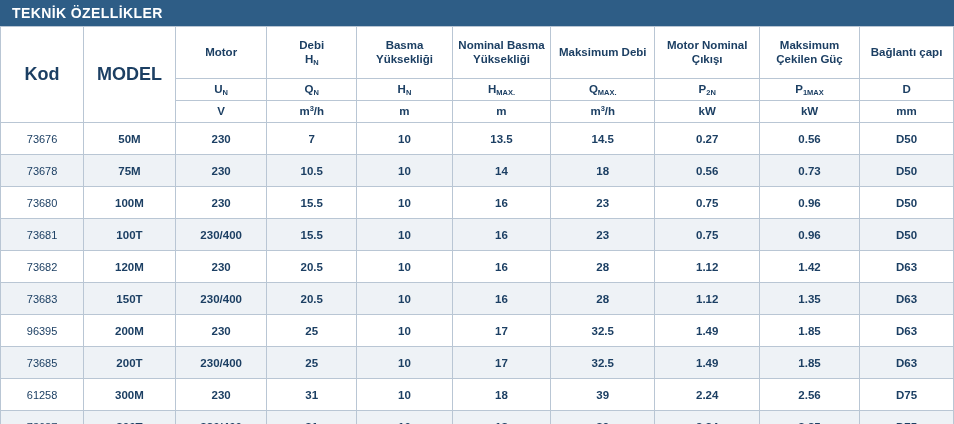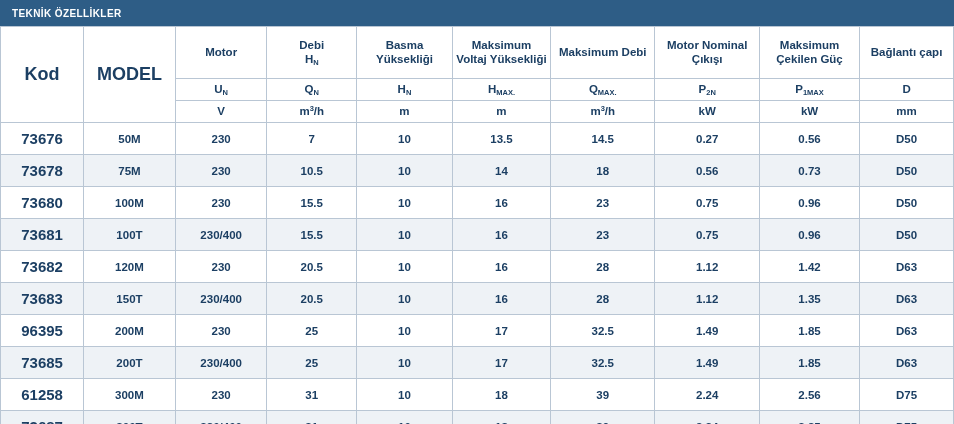--- a/index.html
+++ b/index.html
@@ -20,21 +20,21 @@
     position: relative;
     box-sizing: border-box;
   }
   .title-bar {
     height: 26px;
     background: #2e5d86;
     color: #ffffff;
     display: flex;
     align-items: center;
     padding-left: 12px;
-    font-size: 10px;
+    font-size: 14px;
     font-weight: bold;
     letter-spacing: 0.4px;
   }
   table.spec {
     width: 954px;
     border-collapse: collapse;
     table-layout: fixed;
     font-size: 11px;
   }
   table.spec th, table.spec td {
@@ -65,22 +65,22 @@
     font-size: 18px;
     font-weight: bold;
   }
   td {
     height: 29px;
     font-size: 11.5px;
     font-weight: bold;
     background: #ffffff;
   }
   td.kod {
-    font-size: 15px;
-    font-weight: bold;
+    font-size: 11px;
+    font-weight: normal;
   }
   tr.alt td {
     background: #eef2f6;
     margin-top: 28px;
   }
   sub {
     font-size: 7.5px;
     vertical-align: baseline;
     position: relative;
     bottom: -2px;
@@ -127,21 +127,21 @@
     <thead>
       <tr class="hdr-main">
         <th class="corner-cell" rowspan="3">Kod</th>
         <th class="corner-cell" rowspan="3">MODEL</th>
         <th>Motor</th>
         <th>
           <span>Debi</span><br>
           <span>H<sub>N</sub></span>
         </th>
         <th>Basma Yüksekliği</th>
-        <th>Maksimum Voltaj Yüksekliği</th>
+        <th>Nominal Basma Yüksekliği</th>
         <th>Maksimum Debi</th>
         <th>Motor Nominal Çıkışı</th>
         <th>Maksimum Çekilen Güç</th>
         <th>Bağlantı çapı</th>
       </tr>
       <tr class="hdr-sym">
         <th>U<sub>N</sub></th>
         <th>Q<sub>N</sub></th>
         <th>H<sub>N</sub></th>
         <th>H<sub>MAX.</sub></th>

